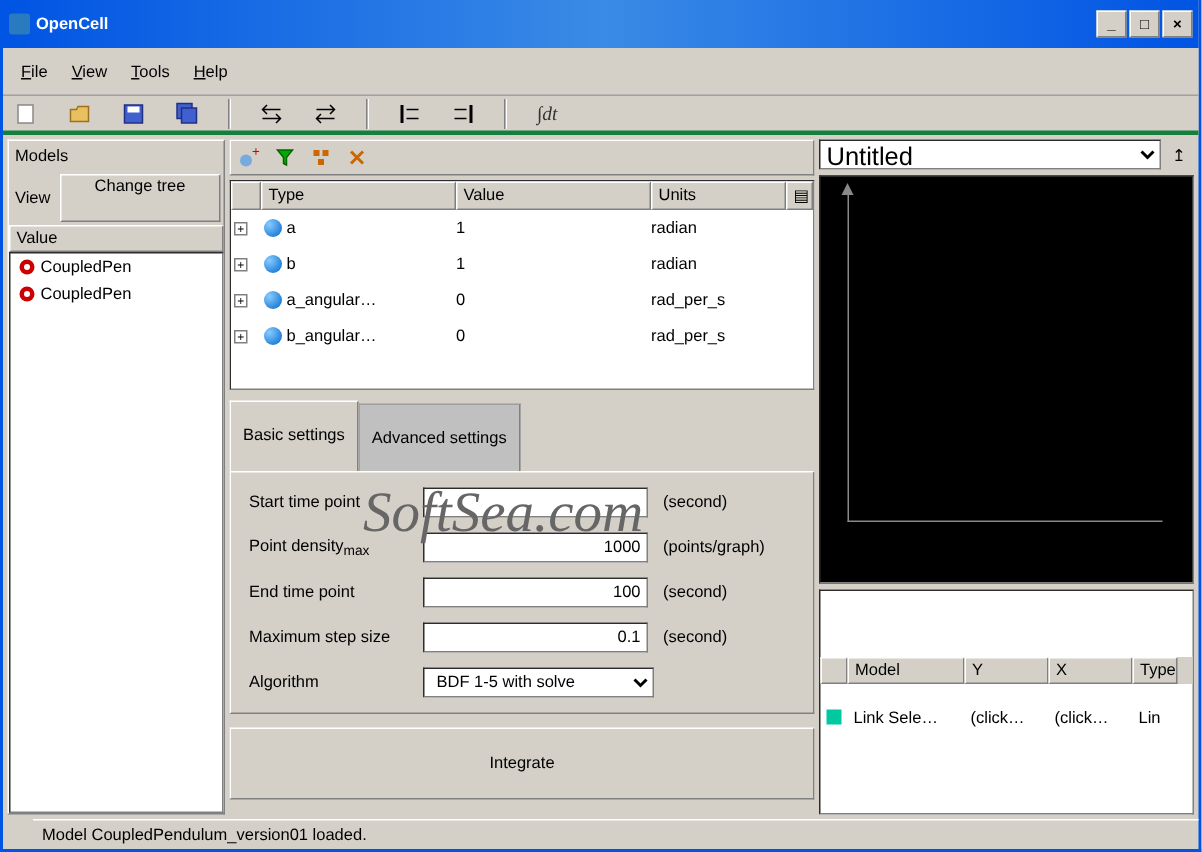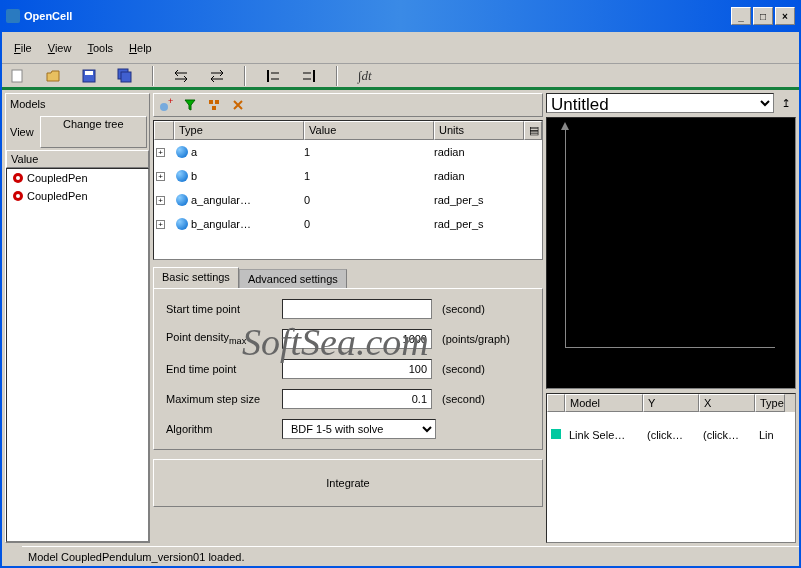--- a/index.html
+++ b/index.html
@@ -40,39 +40,39 @@
 .ctable .th.c4 { width: 18px; }
 .ctable .tbody { flex: 1; overflow: hidden; }
 .ctable .tr { display: flex; align-items: center; height: 24px; }
 .ctable .td.c0 { width: 20px; display: flex; gap: 1px; align-items: center; justify-content: flex-start; padding-left: 2px; }
 .ctable .td.c1 { width: 130px; display: flex; align-items: center; gap: 3px; padding-left: 2px; }
 .ctable .td.c2 { width: 130px; }
 .ctable .td.c3 { flex: 1; }
 .plus { width: 9px; height: 9px; border: 1px solid #808080; background: #fff; font-size: 8px; line-height: 7px; text-align: center; }
 .ball { width: 12px; height: 12px; border-radius: 50%; background: radial-gradient(circle at 30% 30%, #8cf, #06c); }
 .tabrow { display: flex; margin-top: 4px; }
-.tab { padding: 3px 8px; background: #d4d0c8; border: 1px solid #fff; border-bottom: none; border-right-color: #808080; cursor: pointer; }
+.tab { padding: 16px 8px; background: #d4d0c8; border: 1px solid #fff; border-bottom: none; border-right-color: #808080; cursor: pointer; }
 .tab.inactive { background: #c0c0c0; border-top-color: #a0a0a0; border-left-color: #a0a0a0; margin-top: 2px; }
 .settings { border: 1px solid #fff; border-right-color: #808080; border-bottom-color: #808080; padding: 10px 12px; background: #d4d0c8; display: flex; flex-direction: column; gap: 10px; }
 .frow { display: flex; align-items: center; gap: 6px; }
 .frow .flabel { width: 110px; }
 .frow input, .frow select { height: 20px; width: 150px; border: 1px inset #808080; background: #fff; font-family: inherit; font-size: 11px; text-align: right; padding: 0 4px; }
 .frow select { text-align: left; width: 154px; }
 .frow .funit { padding-left: 4px; }
 .integrate { height: 48px; margin-top: 6px; border: 1px solid #fff; border-right-color: #808080; border-bottom-color: #808080; display: flex; align-items: center; justify-content: center; cursor: pointer; }
 .right { width: 250px; display: flex; flex-direction: column; gap: 4px; }
 .rtop { display: flex; gap: 2px; align-items: center; }
 .rtop select { flex: 1; height: 20px; border: 1px inset #808080; background: #fff; font-family: inherit; font-size: 17px; }
 .rtop .rbtn { width: 20px; height: 20px; display: flex; align-items: center; justify-content: center; cursor: pointer; }
 .graph { flex: 1; background: #000; border: 1px inset #808080; position: relative; }
 .graph .axis-y { position: absolute; left: 18px; top: 10px; bottom: 40px; width: 1px; background: #888; }
 .graph .axis-x { position: absolute; left: 18px; right: 20px; bottom: 40px; height: 1px; background: #888; }
 .graph .arrow-y { position: absolute; left: 14px; top: 4px; width: 0; height: 0; border-left: 4px solid transparent; border-right: 4px solid transparent; border-bottom: 8px solid #888; }
 .rlist { height: 150px; display: flex; flex-direction: column; background: #fff; border: 1px inset #808080; }
-.rlist .lhd { display: flex; background: #d4d0c8; }
+.rlist .lhd { display: flex; background: #d4d0c8; margin-top: 44px; }
 .rlist .lh { border: 1px solid #fff; border-right-color: #808080; border-bottom-color: #808080; padding: 2px 4px; font-size: 11px; white-space: nowrap; overflow: hidden; }
 .rlist .lh.m0 { width: 18px; }
 .rlist .lh.m1 { width: 78px; }
 .rlist .lh.m2 { width: 56px; }
 .rlist .lh.m3 { width: 56px; }
 .rlist .lh.m4 { width: 30px; }
 .rlist .lr { display: flex; padding: 16px 0; }
 .rlist .ld { padding: 1px 4px; font-size: 11px; white-space: nowrap; overflow: hidden; }
 .rlist .ld.m0 { width: 18px; }
 .rlist .ld.m1 { width: 78px; }

